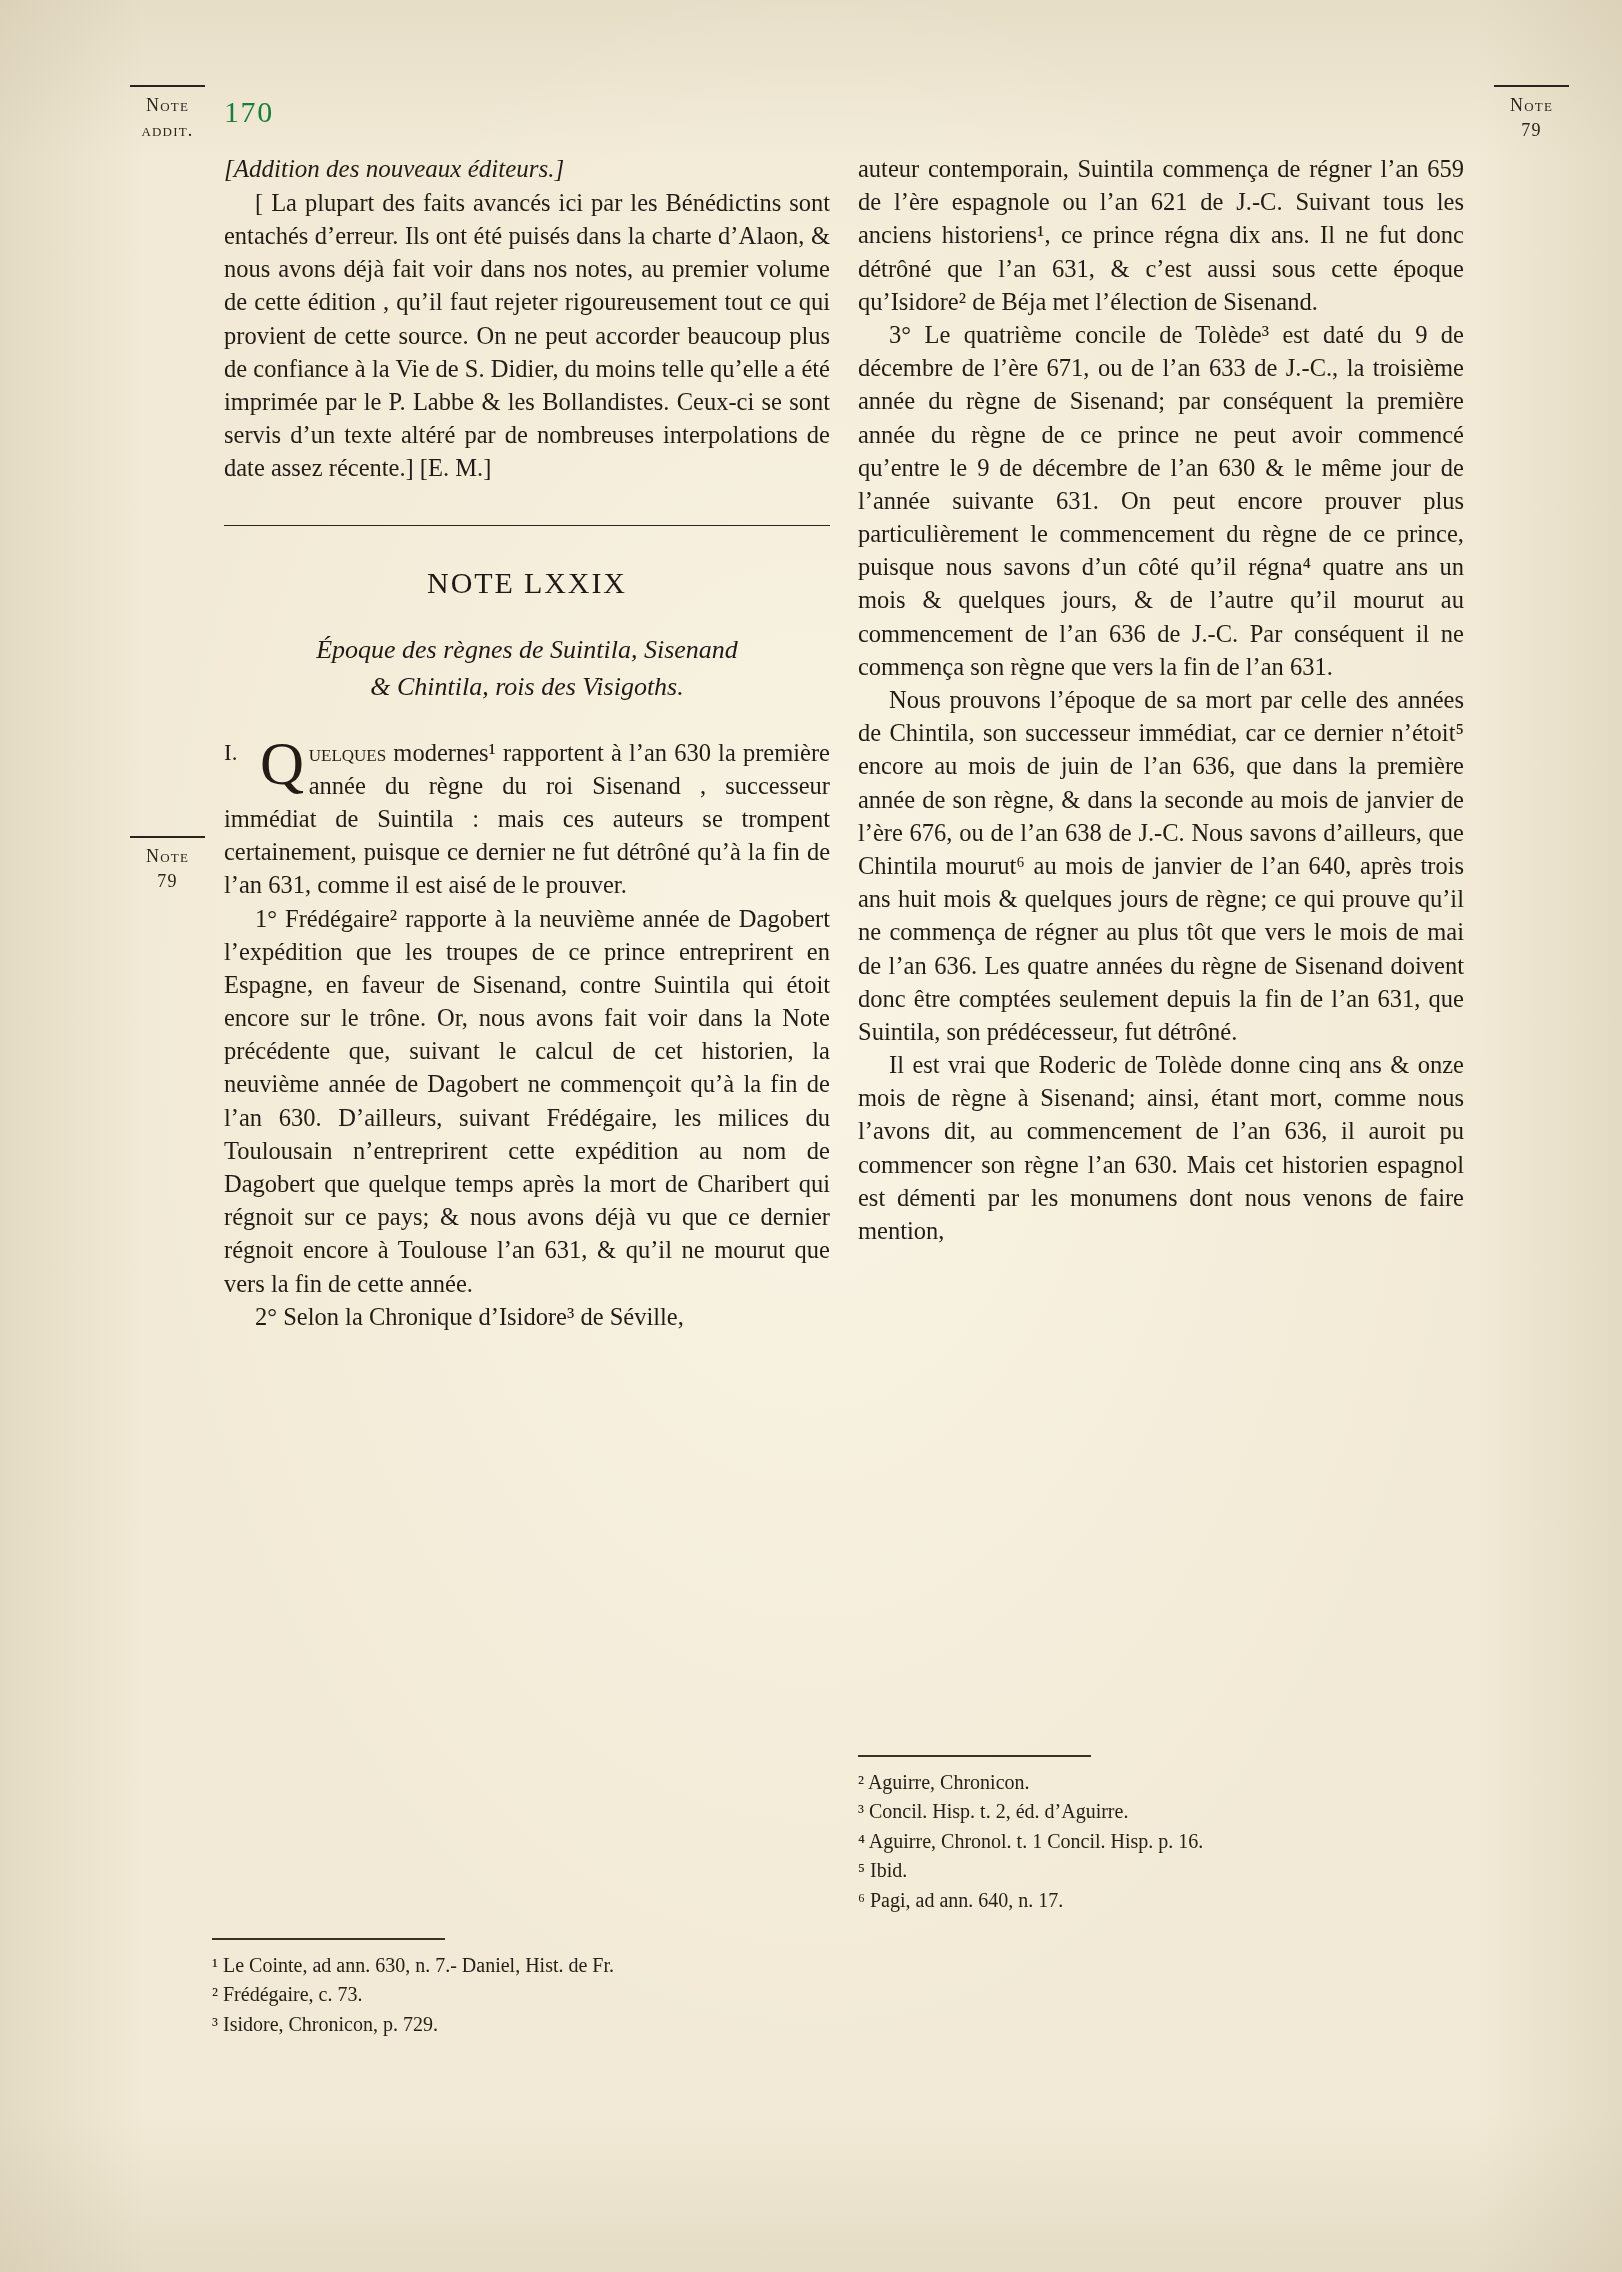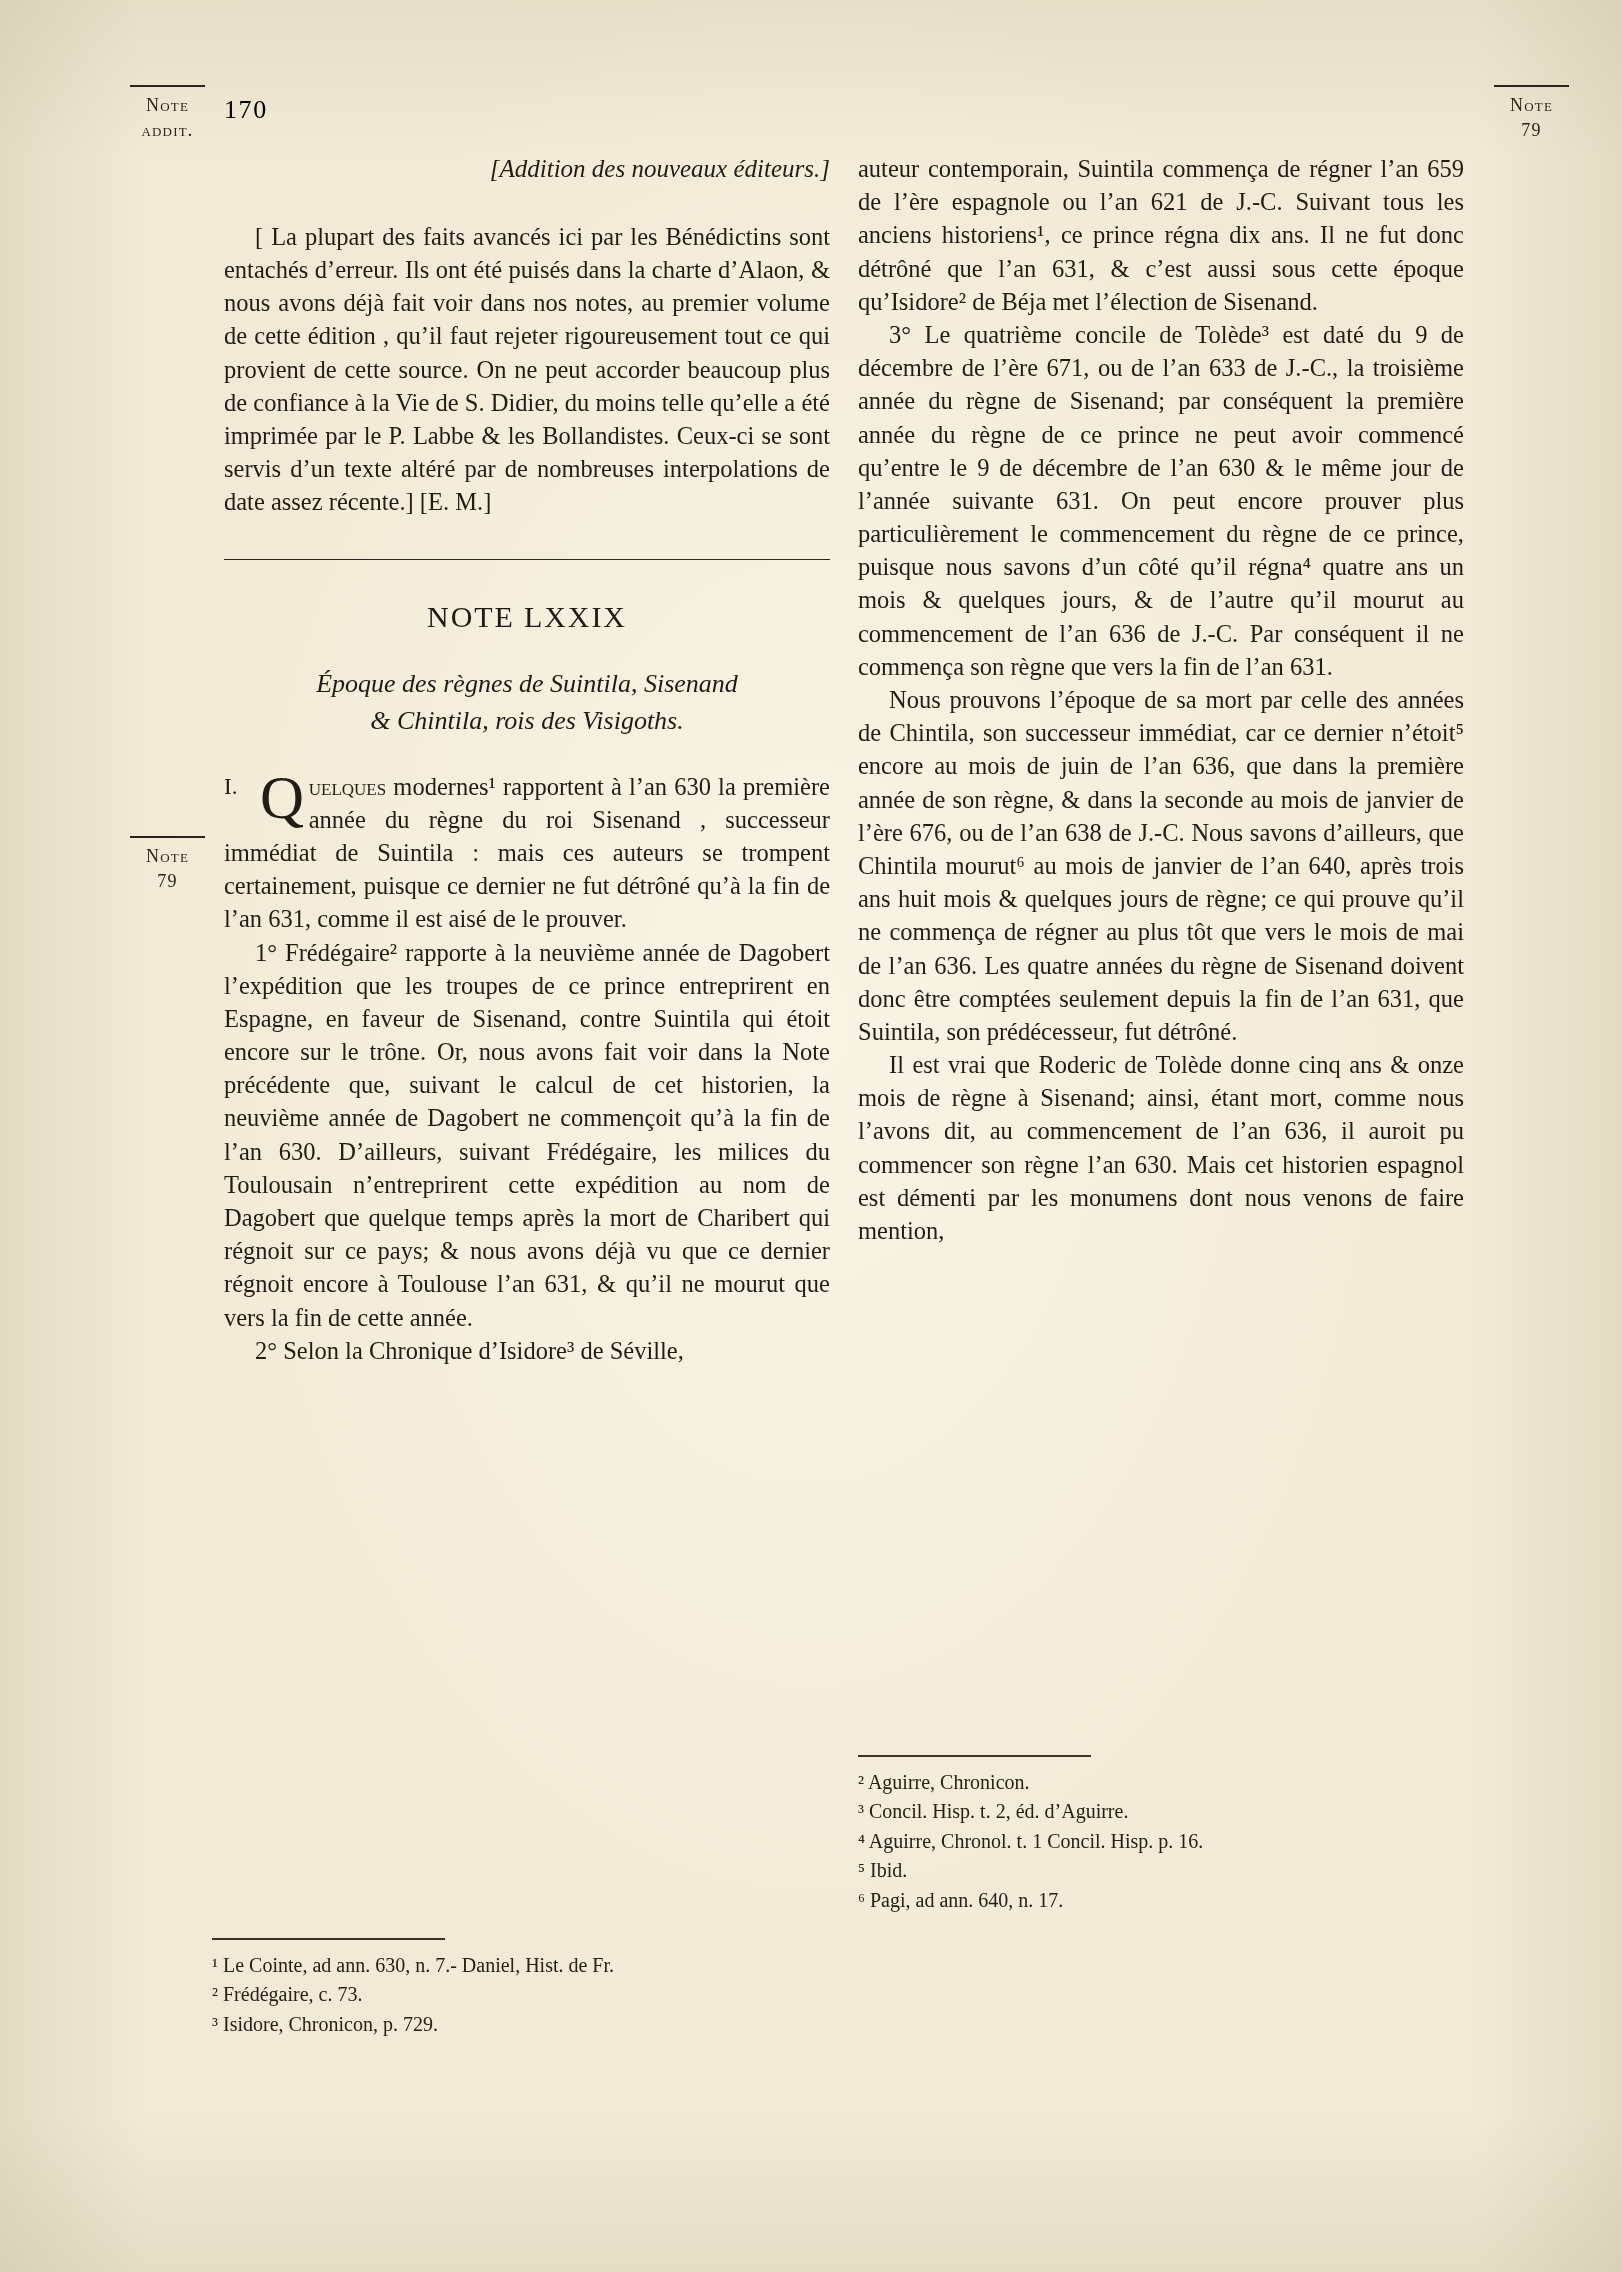--- a/index.html
+++ b/index.html
@@ -35,23 +35,23 @@
     position: absolute;
     left: 0; top: 0;
     width: 1622px; height: 2273px;
   }
 
   
   .folio {
     position: absolute;
     left: 224px;
     top: 95px;
-    font-size: 26px;
+    font-size: 30px;
     letter-spacing: 1.6px;
-    color: #000000;
+    color: #15803d;
   }
   .head-title {
     position: absolute;
     left: 482px;
     top: 92px;
     width: 731px;
     text-align: center;
     font-size: 27px;
     letter-spacing: 0.9px;
     color: #241e17;
@@ -91,22 +91,21 @@
   .col-left { left: 224px; }
   .col-right { left: 858px; }
 
   p { margin: 0; }
   .indent { text-indent: 31px; }
   .sc { font-variant: small-caps; }
 
   .bracket-head {
     font-style: italic;
     font-size: 25px;
-    text-align: right;
-    margin-bottom: 34px;
+    text-align: left;
   }
 
   
   .col-rule {
     width: 606px;
     height: 1.6px;
     background: #2b251d;
     margin: 40px 0 37px 0;
   }
 

